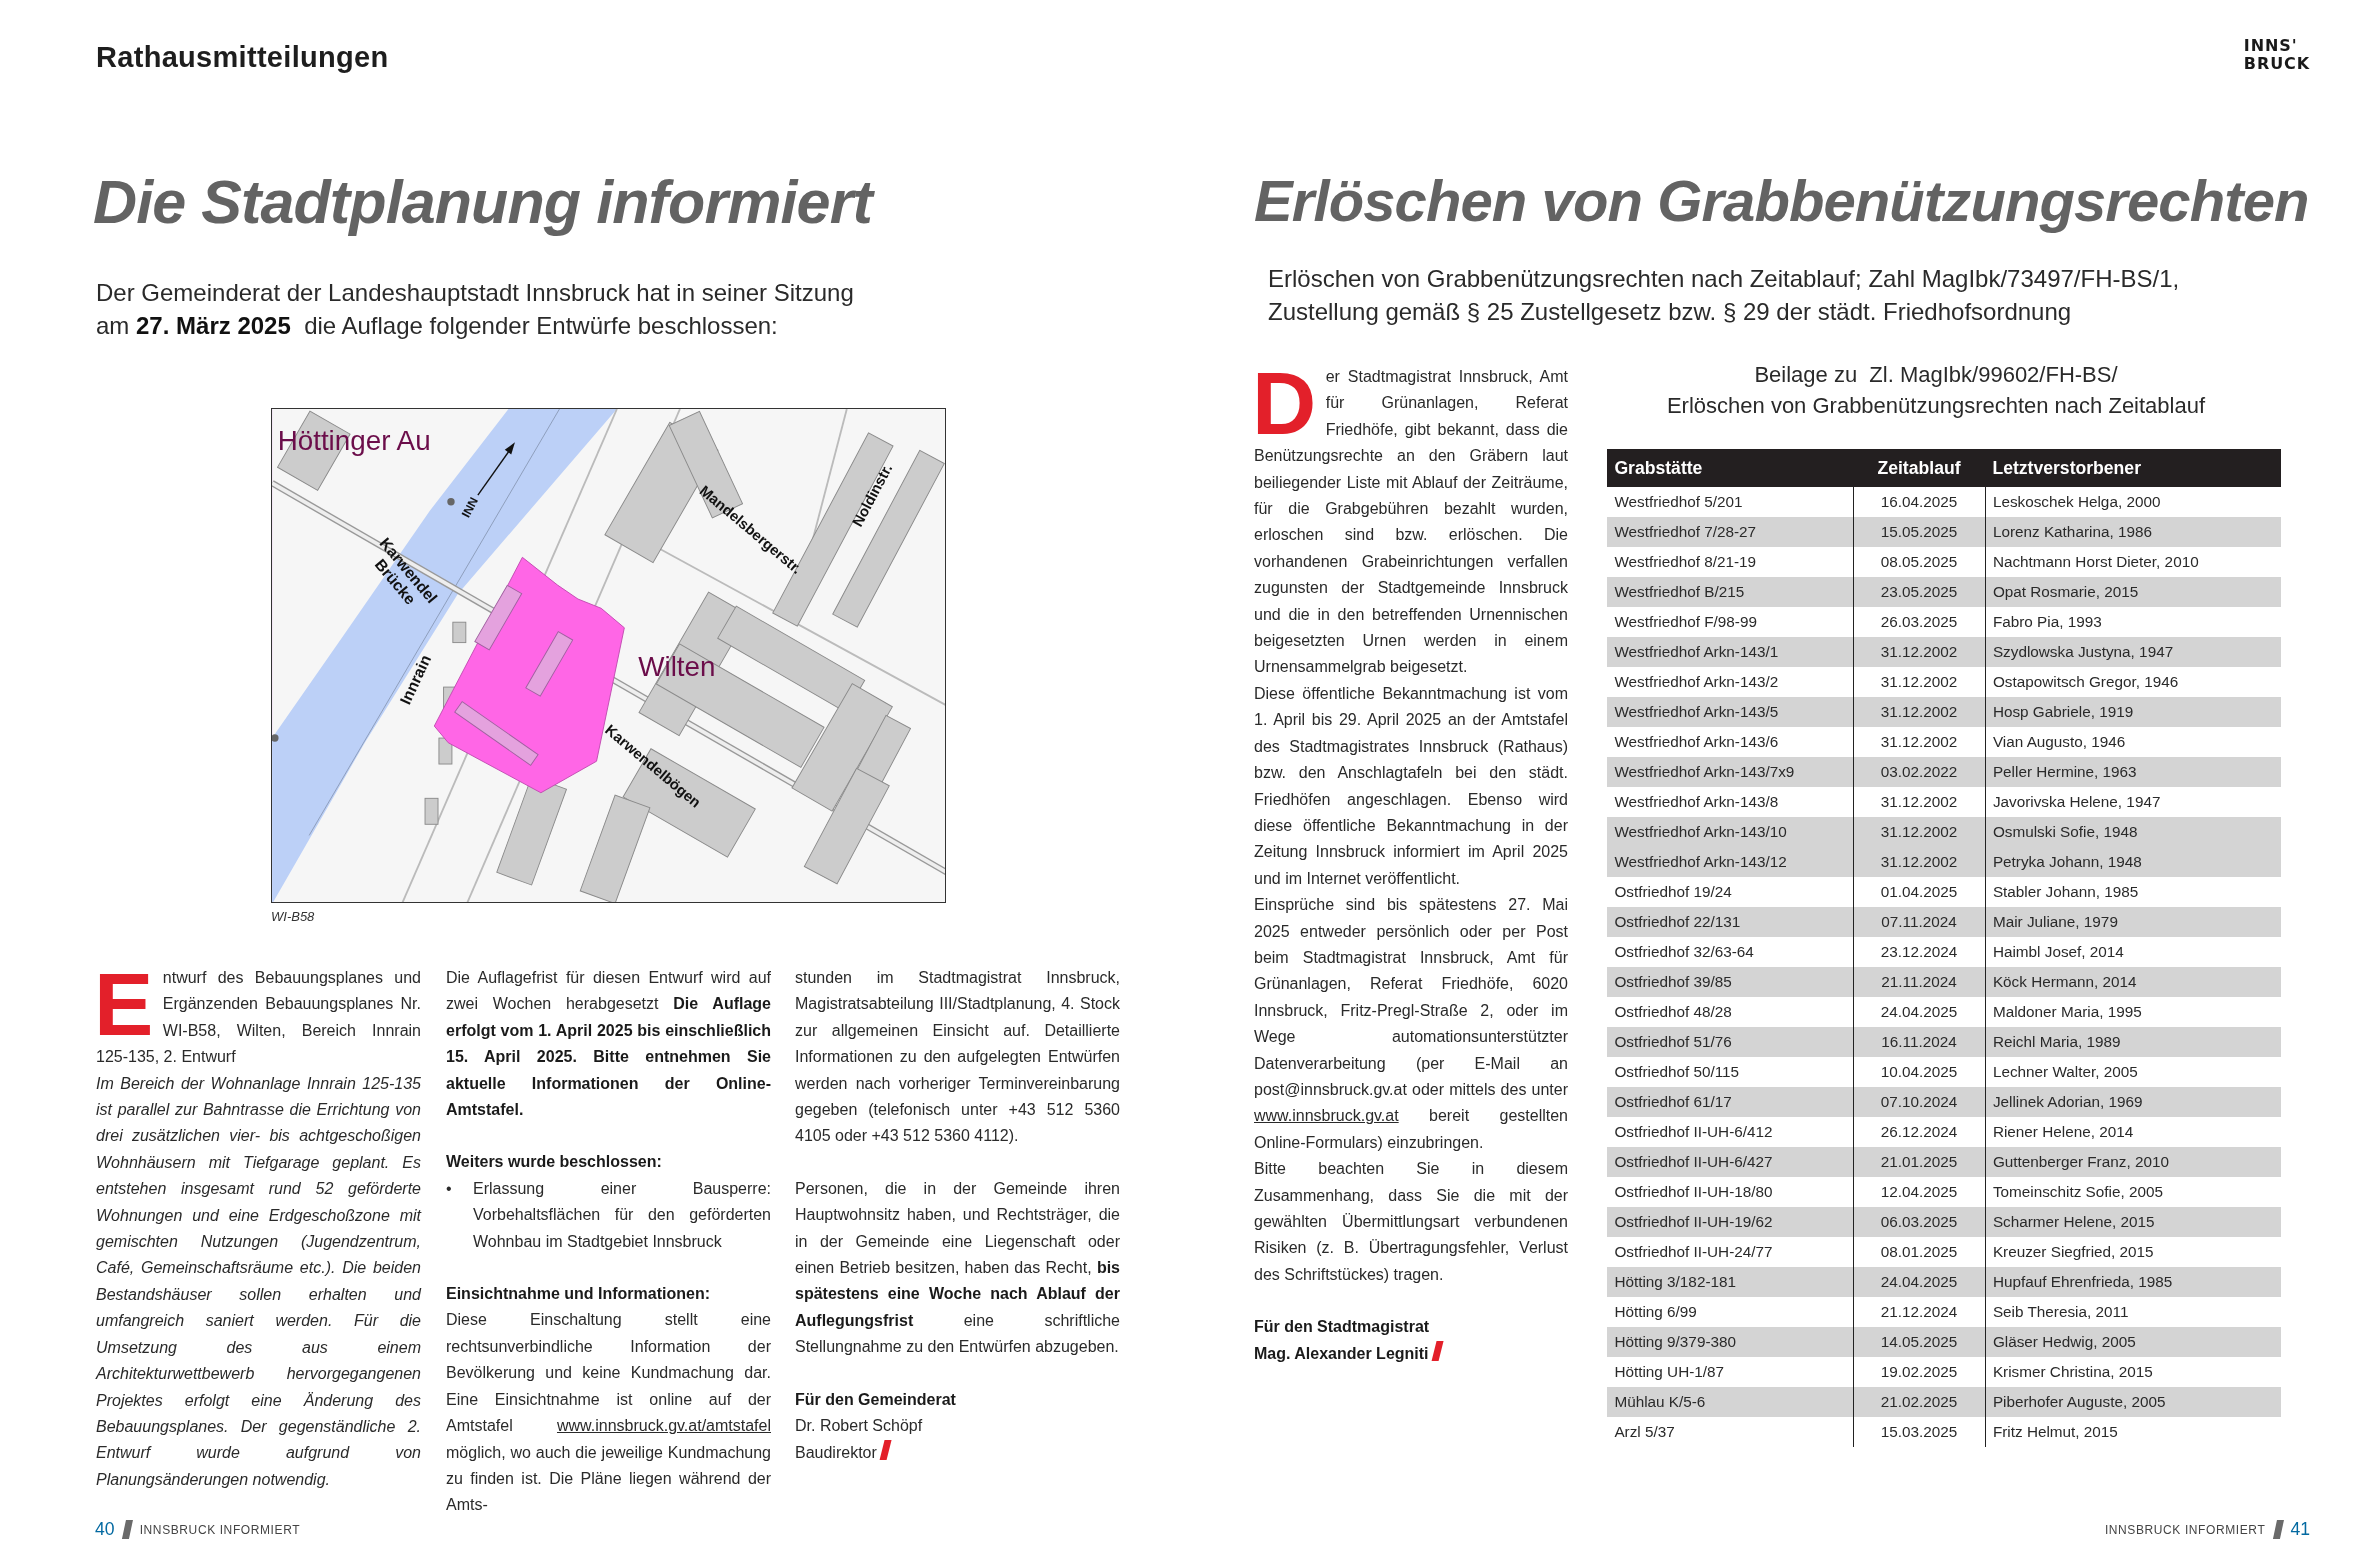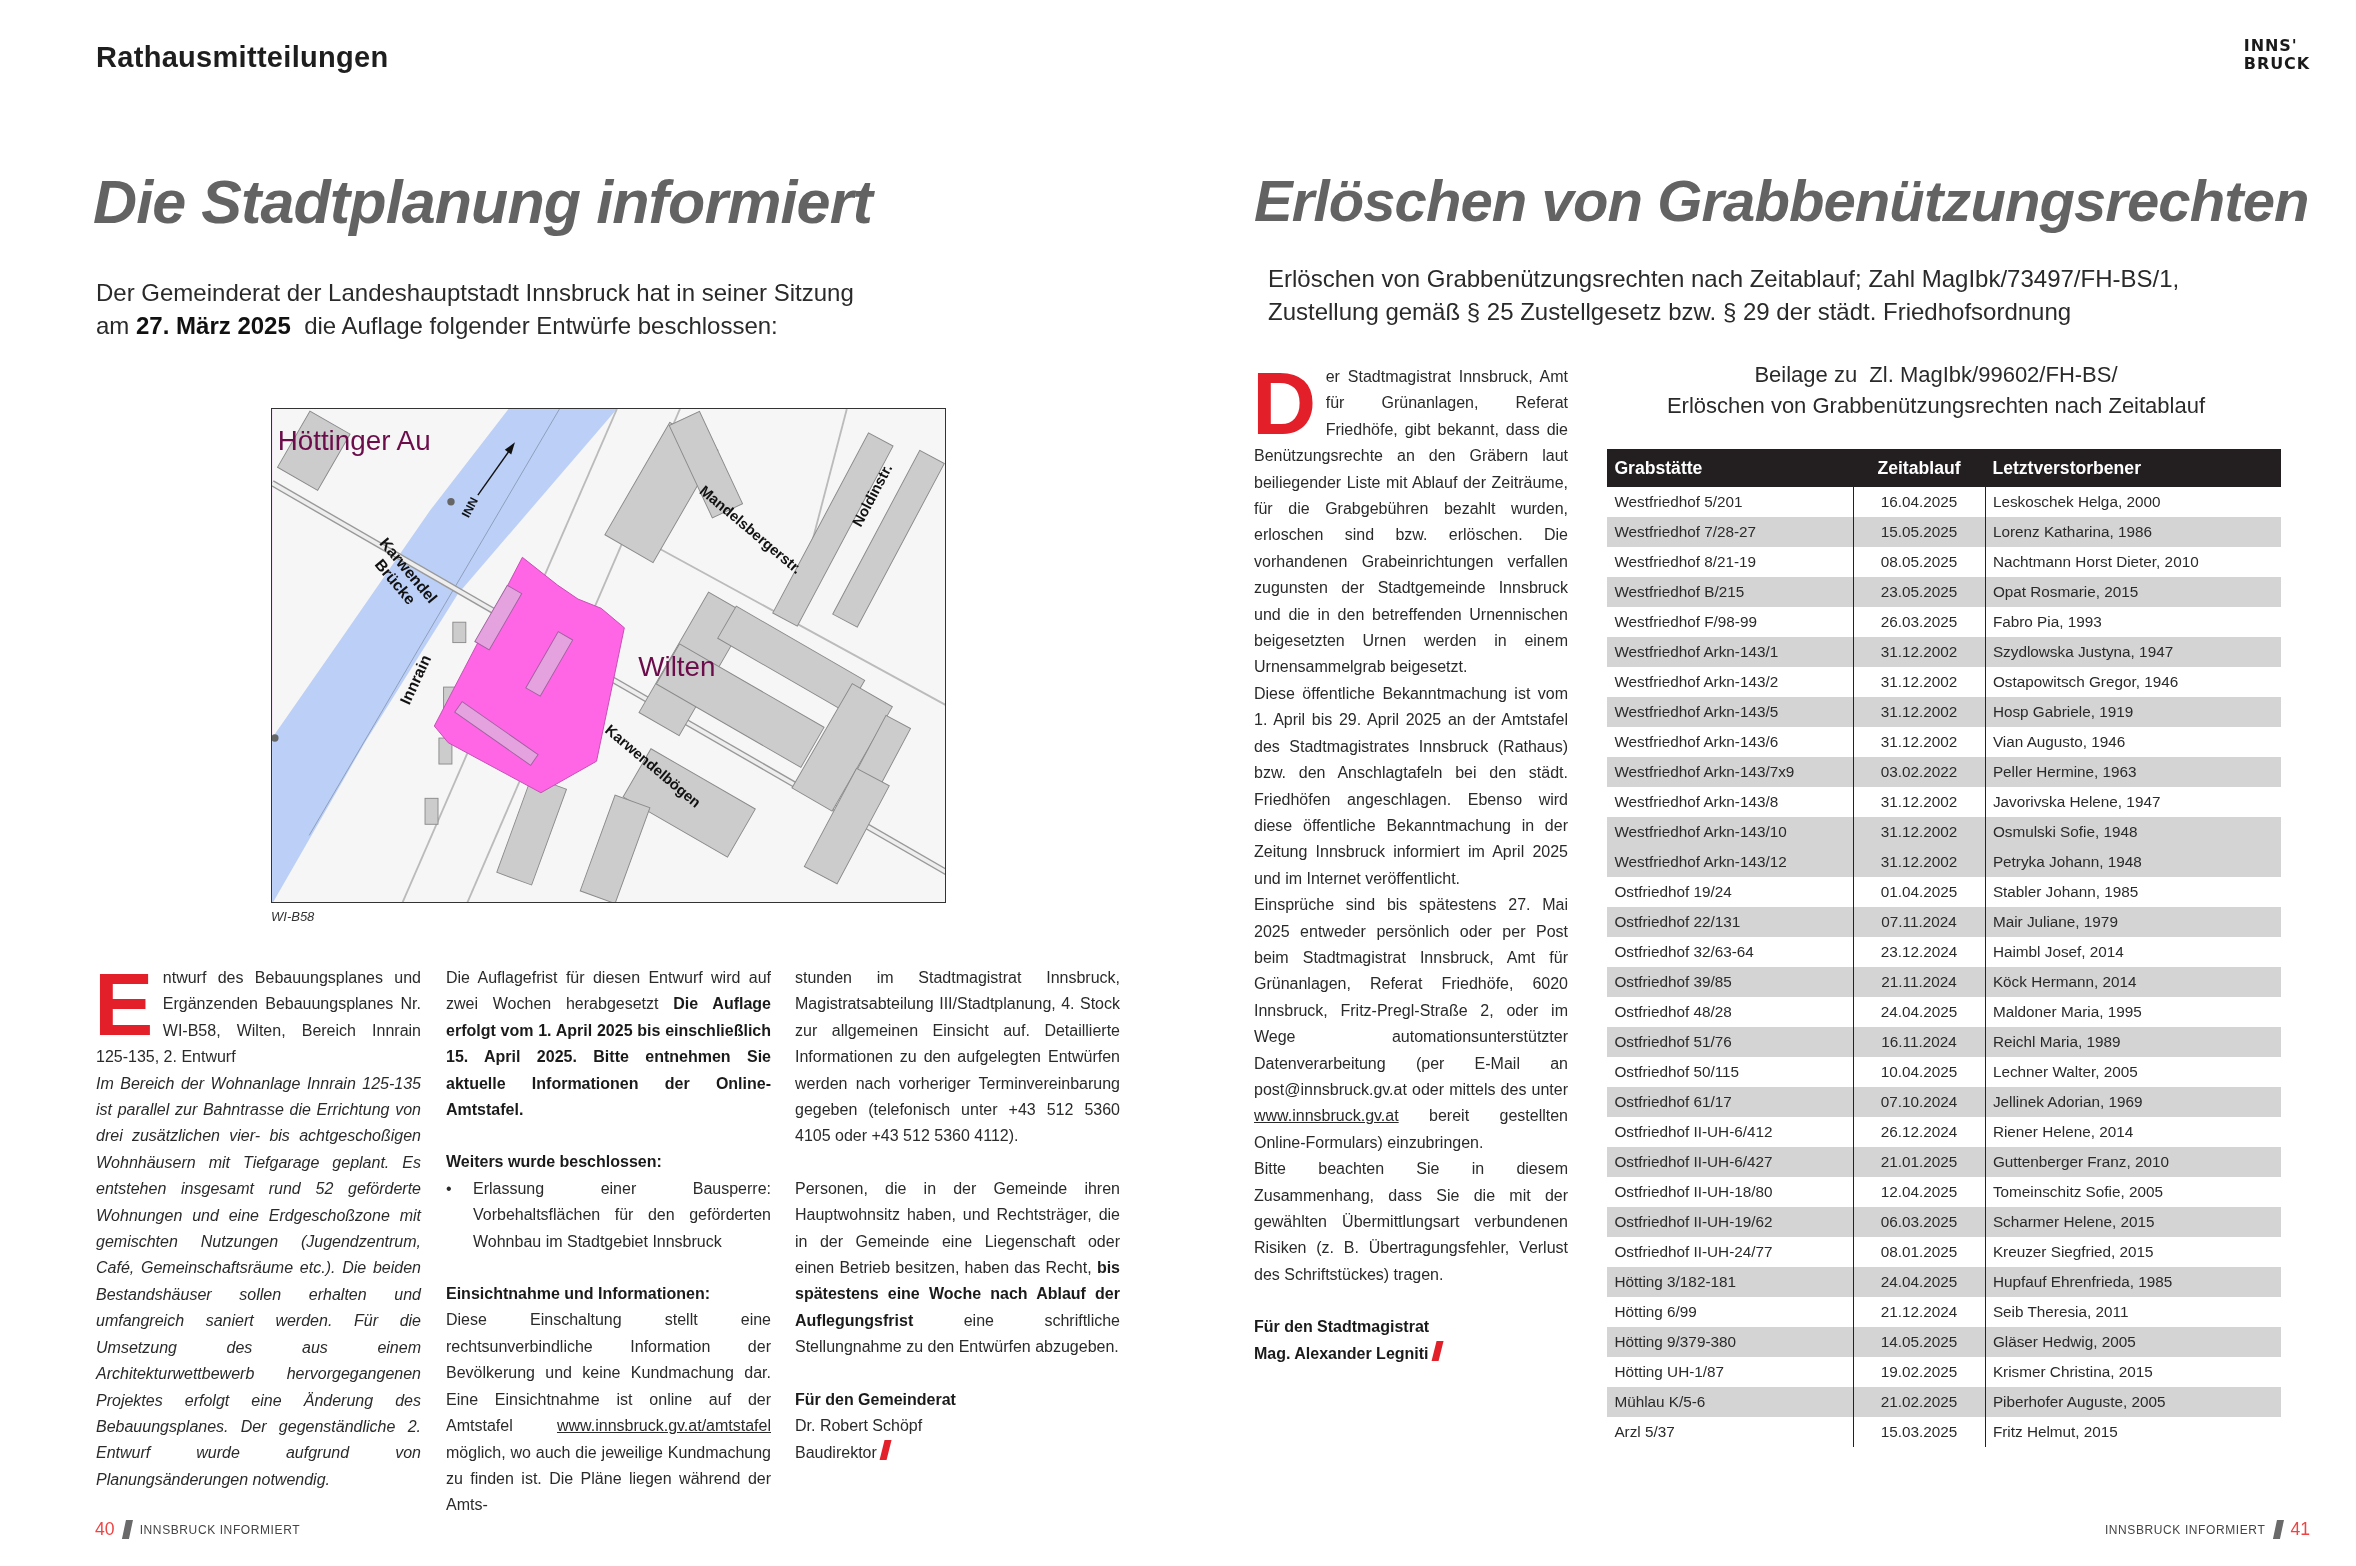--- a/index.html
+++ b/index.html
@@ -54,21 +54,21 @@
   .grave-table th { background: #231f20; color: #ffffff; font-weight: bold; text-align: left; height: 38px; padding: 0 7.4px; font-size: 17.6px; }
   .grave-table th.c2 { text-align: center; }
   .grave-table td { height: 30px; padding: 0 7.4px; white-space: nowrap; }
   .grave-table td.c2 { text-align: center; border-left: 1.4px solid #222; border-right: 1.4px solid #222; }
   .grave-table tr.alt td { background: #d4d4d4; }
   .grave-table .c1 { width: 246px; }
   .grave-table .c2 { width: 132px; }
 
   
   .footer { position: absolute; top: 1519px; font-size: 12px; color: #444; letter-spacing: 0.6px; display: flex; align-items: center; gap: 9.3px; }
-  .footer .pn { font-size: 17.6px; color: #ef4444; letter-spacing: 0; }
+  .footer .pn { font-size: 17.6px; color: #0369a1; letter-spacing: 0; }
   .footer .fslash { width: 6.5px; height: 18.6px; background: #6a6a6a; transform: skewX(-12deg); display: inline-block; }
   .footer-left { left: 87px; }
   .footer-right { right: 46px; }
 </style>
 </head>
 <body>
 
 <div class="page page-left">
   <div class="section-label">Rathausmitteilungen</div>
 

